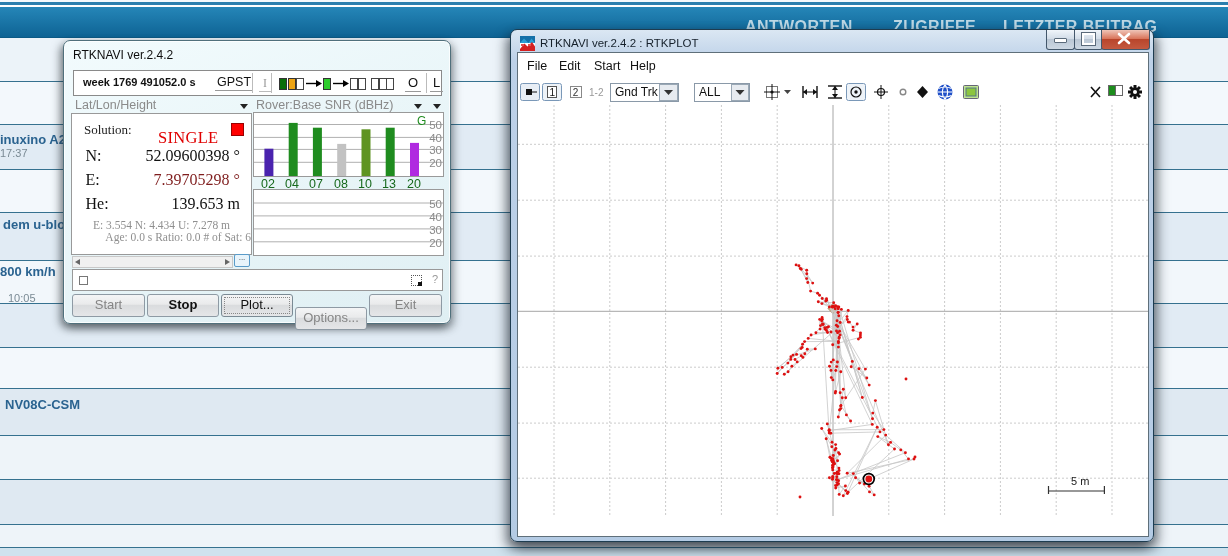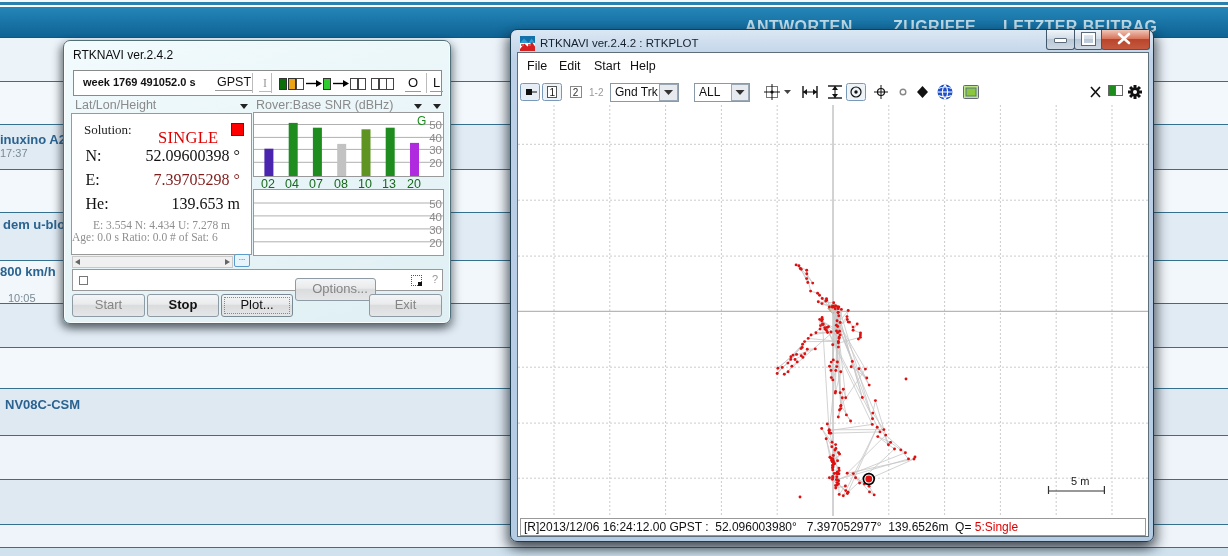--- a/index.html
+++ b/index.html
@@ -101,21 +101,21 @@
     <span class="abs" style="left:12px;top:8px;font-size:13px;color:#222;">Solution:</span>
     <span class="abs" style="left:86px;top:14px;font-size:16.5px;letter-spacing:0.3px;color:#e00000;">SINGLE</span>
     <div class="abs" style="left:159px;top:9px;width:11px;height:11px;background:#f00;border:1px solid #900;"></div>
     <span class="abs" style="left:13.5px;top:33px;font-size:16px;color:#111;">N:</span>
     <span class="abs" style="right:11px;top:33px;font-size:16px;color:#111;">52.09600398 °</span>
     <span class="abs" style="left:13.5px;top:57px;font-size:16px;color:#111;">E:</span>
     <span class="abs" style="right:11px;top:57px;font-size:16px;color:#7f1d1d;">7.39705298 °</span>
     <span class="abs" style="left:13.5px;top:81px;font-size:16px;color:#111;">He:</span>
     <span class="abs" style="right:11px;top:81px;font-size:16px;color:#111;">139.653 m</span>
     <div class="abs" style="left:0;top:105px;width:179px;text-align:center;font-size:11.5px;color:#8f8f8f;">E: 3.554 N: 4.434 U: 7.278 m</div>
-    <div class="abs" style="left:0;top:117px;width:179px;text-align:left;font-size:11.5px;color:#8f8f8f;">Age: 0.0 s Ratio: 0.0 # of Sat: 6</div>
+    <div class="abs" style="left:0;top:117px;width:179px;text-align:right;font-size:11.5px;color:#8f8f8f;">Age: 0.0 s Ratio: 0.0 # of Sat: 6</div>
   </div>
   <div class="abs" style="left:189px;top:71px;width:189px;height:63px;background:#fff;border:1px solid #999;">
     <svg width="189" height="63" style="position:absolute;left:0;top:0">
       <g stroke="#b0b0b0" stroke-width="1">
           <line x1="0" y1="11.5" x2="189" y2="11.5"></line>
           <line x1="0" y1="24.4" x2="189" y2="24.4"></line>
           <line x1="0" y1="36.4" x2="189" y2="36.4"></line>
           <line x1="0" y1="49.3" x2="189" y2="49.3"></line>
         </g>
       <rect x="10.4" y="35.7" width="9" height="27.3" fill="#4a23ae"></rect>
@@ -171,21 +171,21 @@
   <div class="abs" style="left:8px;top:228px;width:369px;height:20px;background:#fff;border:1px solid #999;">
     <div class="abs" style="left:6px;top:6px;width:7px;height:7px;border:1px solid #777;"></div>
     <div class="abs" style="right:20px;top:5px;width:9px;height:9px;border:1px dotted #555;">
         <div class="abs" style="right:-1px;bottom:-1px;width:4px;height:4px;background:#111"></div>
       </div>
     <span class="abs" style="right:4px;top:3px;font-size:11px;color:#999;">?</span>
   </div>
   <div class="btn" style="left:8px;top:253px;width:71px;">Start</div>
   <div class="btn on" style="left:83px;top:253px;width:70px;font-weight:bold;">Stop</div>
   <div class="btn on" style="left:157px;top:253px;width:70px;outline:1px dotted #888;outline-offset:-4px;border-color:#7a8a94;">Plot...</div>
-  <div class="btn" style="left:231px;top:237px;width:70px;padding-left:9px;">Options...</div>
+  <div class="btn" style="left:231px;top:266px;width:70px;">Options...</div>
   <div class="btn" style="left:305px;top:253px;width:71px;">Exit</div>
 </div>
 
 <div id="plot" class="abs" style="left:510px;top:29px;width:642px;height:511px;border:1px solid #1e3c50;border-radius:7px;background:linear-gradient(#dbe7f3,#bdd1e8 30px,#b4cbe4);box-shadow:-4px 6px 12px rgba(20,30,40,.55),4px 6px 12px rgba(20,30,40,.5);">
   <div class="abs" style="left:8px;top:6px;width:17px;height:16px;"><svg width="17" height="16">
     <rect x="1" y="0" width="15" height="7" fill="#2b9fd4"></rect>
         <path d="M1 0 h15 v7 l-3.5 -4.5 l-3 4.5 l-4.5 -4.5 l-4 4.5 Z" fill="#1470a8"></path>
     <rect x="1" y="7" width="15" height="8" fill="#fff"></rect>
     <path d="M1 13 l4.5 -5.5 l3 3 l4.5 -4.5 l3 4.5 v4.5 h-15 Z" fill="#d42020"></path>
     <rect x="2" y="8" width="3" height="2" fill="#e05050"></rect>
@@ -518,17 +518,14 @@
         <g stroke="#333" stroke-width="1.2" fill="none">
             <line x1="1048.5" y1="490" x2="1104.4" y2="490"></line>
             <line x1="1048.5" y1="485" x2="1048.5" y2="493"></line>
             <line x1="1104.4" y1="485" x2="1104.4" y2="493"></line>
           </g>
         <text x="1071" y="484" font-size="11" fill="#222" font-family="Liberation Sans">5 m</text>
         <circle cx="868.8" cy="478" r="5.4" fill="#ffffff" stroke="#000" stroke-width="1.7"></circle>
         <circle cx="868.8" cy="478" r="3.4" fill="#e01212"></circle>
       </svg>
     </div>
-    <div class="abs" style="left:2px;top:465px;width:624px;height:16px;background:#fff;border:1px solid #999;font-size:12px;color:#111;line-height:16px;white-space:nowrap;">
-      <span style="margin-left:3px;">[R]2013/12/06 16:24:12.00 GPST :&nbsp; 52.096003980°&nbsp;&nbsp; 7.397052977°&nbsp; 139.6526m&nbsp; Q= <span style="color:#e00000">5:Single</span></span>
-    </div>
   </div>
 </div>
 
 </body></html>

